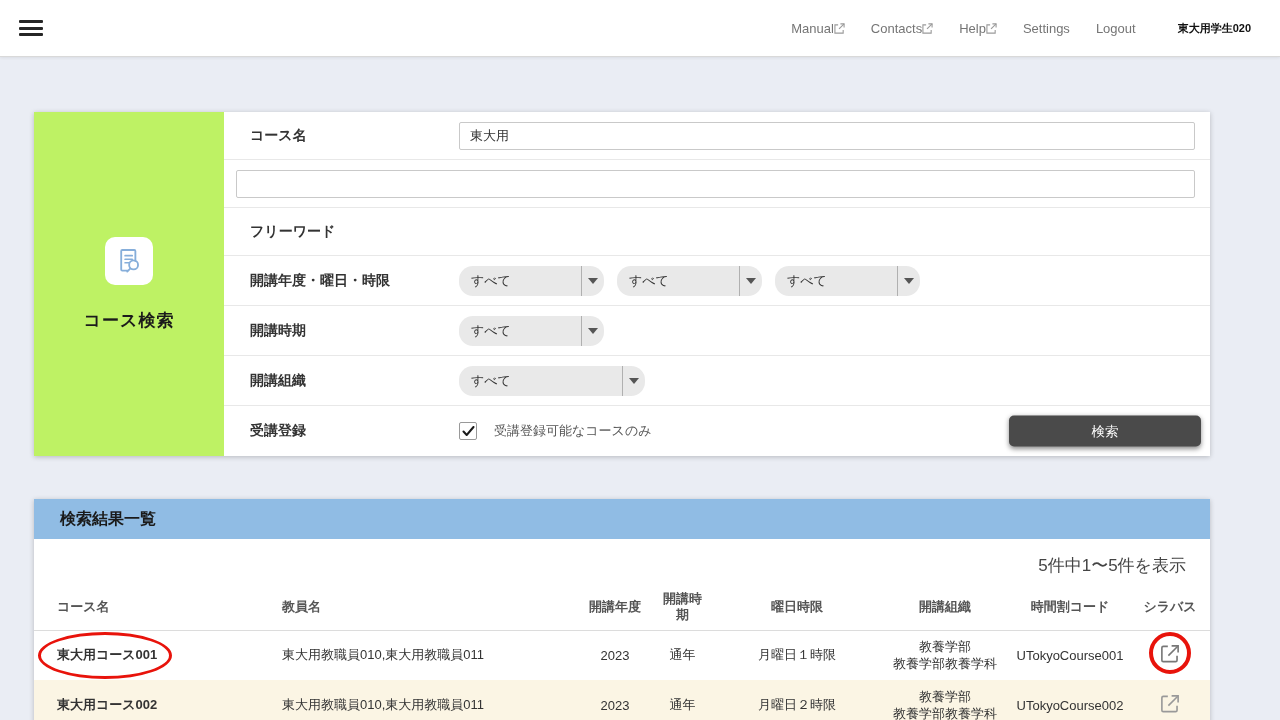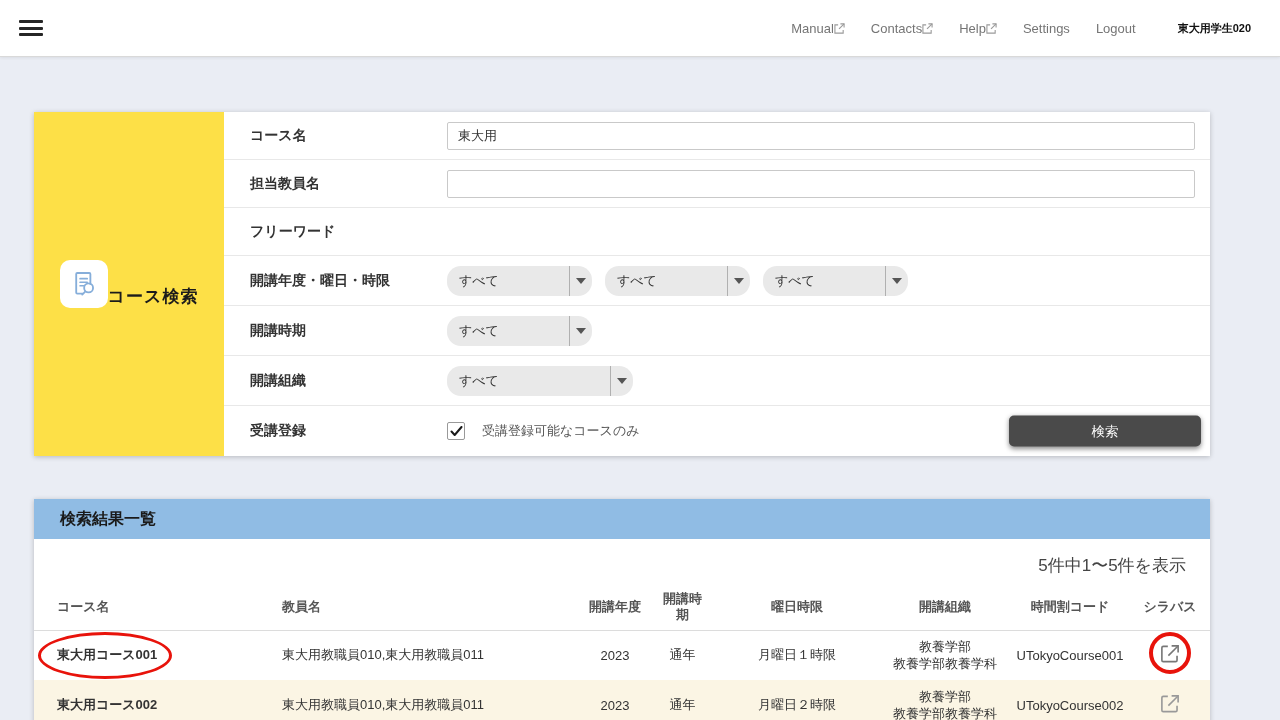--- a/index.html
+++ b/index.html
@@ -28,36 +28,36 @@
   .ext-ico svg { display:block; }
   .username { font-size:11px; font-weight:bold; color:#111; margin-left:16px; }
 
   
   .search-panel {
     position:absolute; left:34px; top:112px; width:1176px; height:344px;
     background:#fff; box-shadow:0 1px 5px rgba(0,0,0,.22);
     display:flex;
   }
   .search-side {
-    width:190px; background:#fde047; flex-shrink:0;
-    display:flex; flex-direction:row; align-items:center; justify-content:center;
+    width:190px; background:#bef264; flex-shrink:0;
+    display:flex; flex-direction:column; align-items:center; justify-content:center;
   }
   .side-icon {
     width:48px; height:48px; background:#fff; border-radius:10px;
     display:flex; align-items:center; justify-content:center;
   }
   .side-title { margin-top:24px; font-size:17px; font-weight:bold; color:#1b1b1b; letter-spacing:1px; }
 
   .search-form { flex:1; display:flex; flex-direction:column; }
   .form-row { display:flex; align-items:center; border-bottom:1px solid #e8e8e8; }
   .form-row.h48 { height:48px; }
   .form-row.h50 { height:50px; }
   .form-row:last-child { border-bottom:none; }
   .row-label { width:223px; padding-left:26px; font-size:14px; font-weight:bold; color:#333; flex-shrink:0; }
-  .row-field { flex:1; display:flex; align-items:center; padding-right:15px; position:relative; }
+  .row-field { flex:1; display:flex; align-items:center; padding-right:15px; position:relative;margin-left:12px; }
 
   .text-input {
     flex:1; height:28px; border:1px solid #c9c9c9; border-radius:2px;
     font-size:13px; padding:0 10px; color:#333; outline:none;
     font-family:"Liberation Sans","DejaVu Sans",sans-serif;
   }
   .text-input::placeholder { color:#aaa; }
 
   .select {
     height:30px; background:#e9e9e9; border-radius:14px;
@@ -194,21 +194,20 @@
 
   <div class="search-form">
     <div class="form-row h48">
       <div class="row-label">コース名</div>
       <div class="row-field">
         <input class="text-input" type="text" value="東大用" style="">
       </div>
     </div>
 
     <div class="form-row h48">
-      <div class="row-label">担当教員名</div>
       <div class="row-field">
         <input class="text-input" type="text" value="" style="">
       </div>
     </div>
 
     <div class="form-row h48">
       <div class="row-label">フリーワード</div>
     </div>
 
     <div class="form-row h50">

